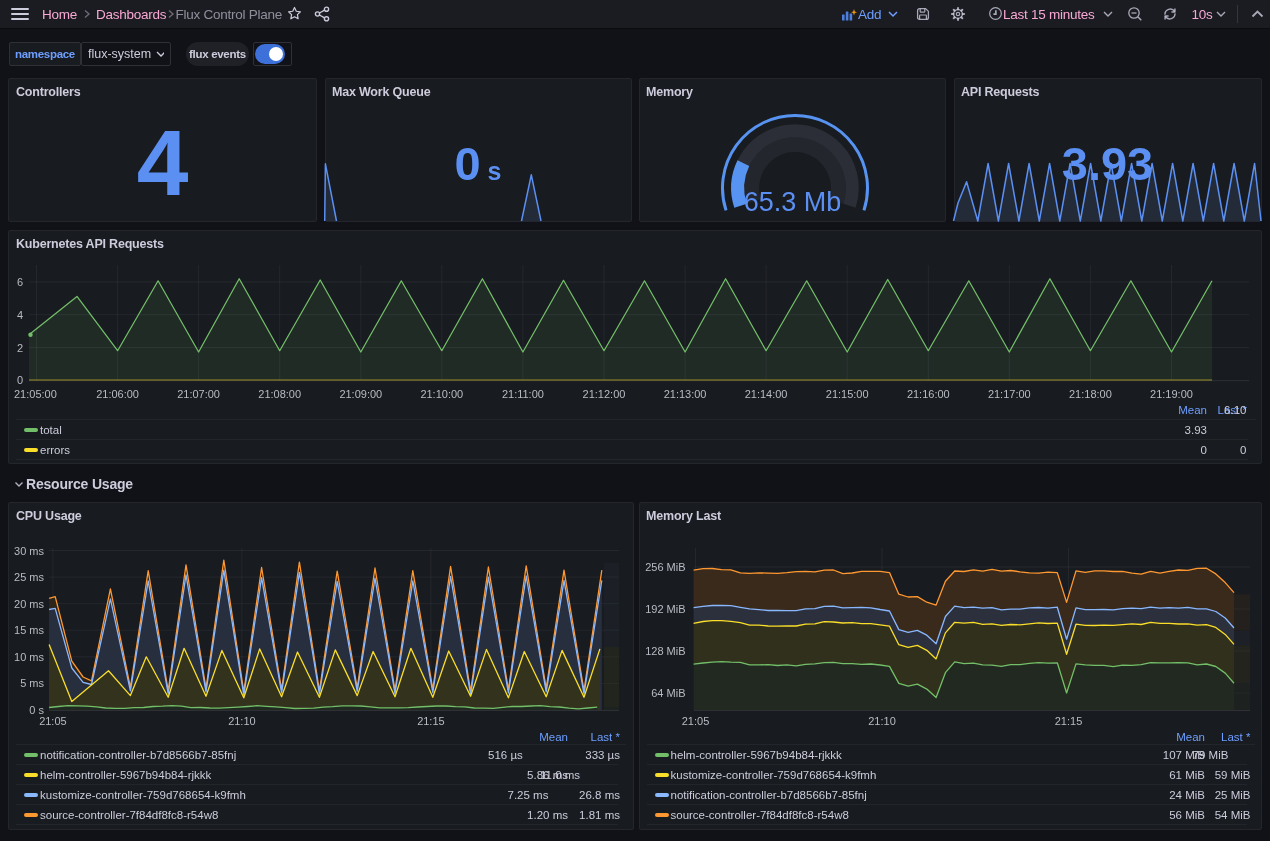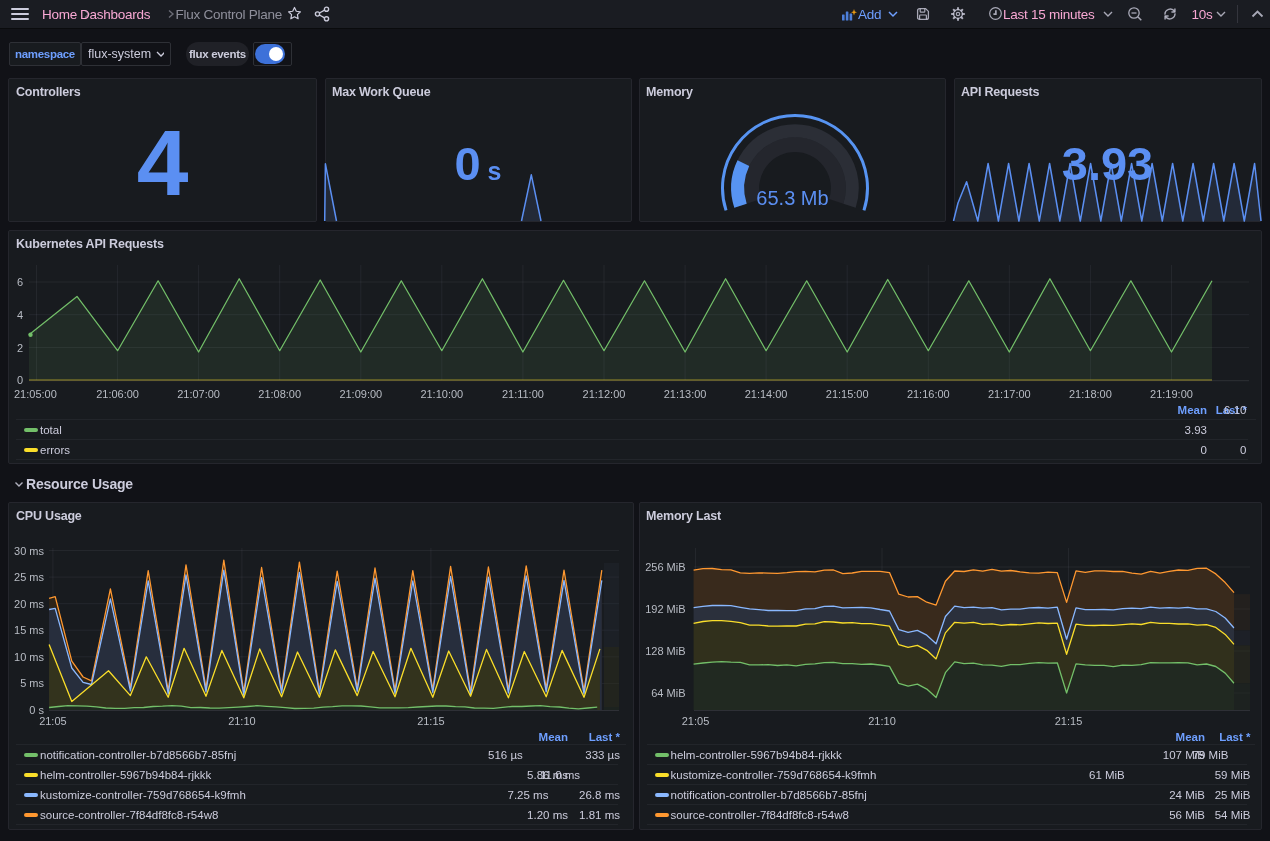--- a/index.html
+++ b/index.html
@@ -1,29 +1,29 @@
 <!DOCTYPE html>
 <html><head><meta charset="utf-8"><style>
 *{margin:0;padding:0;box-sizing:border-box}
 body{width:1270px;height:841px;background:#111217;font-family:"Liberation Sans",sans-serif;overflow:hidden;position:relative}
 .abs{position:absolute}
 .panel{position:absolute;background:#181b1f;border:1px solid #25262d;border-radius:2px}
 .ptitle{position:absolute;font-size:12.5px;font-weight:700;color:#ccccdc;letter-spacing:-0.2px}
 .ax{font-size:11px;fill:#b8bcc4;font-family:"Liberation Sans",sans-serif}
 .lt{font-size:11.5px;color:#ccccdc}
 .sw{width:14px;height:4px;border-radius:2px}
-.lh{font-size:11.5px;font-weight:700;color:#6e9fff}
+.lh{font-size:11.5px;font-weight:400;color:#6e9fff}
 .bc{position:absolute;top:7px;font-size:13.5px;color:#f9a8d4;letter-spacing:-0.25px}
 </style></head><body>
 <div class="abs" style="left:0;top:0;width:1270px;height:29px;background:#1a1c22;border-bottom:1px solid #0a0b0d"></div>
 <div class="bc" style="left:42px">Home</div>
 <svg class="abs" style="left:82.5px;top:9px" width="8" height="10">
     <polyline points="2,1.5 6,5 2,8.5" fill="none" stroke="rgba(204,204,220,0.45)" stroke-width="1.4"></polyline>
   </svg>
-<div class="bc" style="left:80px">Dashboards</div>
+<div class="bc" style="left:96px">Dashboards</div>
 <svg class="abs" style="left:166.5px;top:9px" width="8" height="10">
     <polyline points="2,1.5 6,5 2,8.5" fill="none" stroke="rgba(204,204,220,0.45)" stroke-width="1.4"></polyline>
   </svg>
 <div class="bc" style="left:175.5px;color:rgba(204,204,220,0.65)">Flux Control Plane</div>
 <div class="bc" style="left:858px;color:#6e9fff;font-weight:400">Add</div>
 <div class="bc" style="left:1003px">Last 15 minutes</div>
 <div class="bc" style="left:1191.5px">10s</div>
 <svg class="abs" style="left:11px;top:7px" width="18" height="14">
     <rect x="0" y="1" width="18" height="2" rx="1" fill="#ccccdc"></rect>
     <rect x="0" y="6" width="18" height="2" rx="1" fill="#ccccdc"></rect>
@@ -104,21 +104,21 @@
 <div class="panel" style="left:324.5px;top:78px;width:307px;height:144px"></div>
 <div class="panel" style="left:639px;top:78px;width:307px;height:144px"></div>
 <div class="panel" style="left:953.5px;top:78px;width:308px;height:144px"></div>
 <div class="ptitle" style="left:16px;top:85px">Controllers</div>
 <div class="ptitle" style="left:332px;top:85px">Max Work Queue</div>
 <div class="ptitle" style="left:646px;top:85px">Memory</div>
 <div class="ptitle" style="left:961px;top:85px">API Requests</div>
 <div class="abs" style="left:8px;top:114px;width:309px;z-index:3;text-align:center;font-size:93px;font-weight:700;color:#5b8ff2;line-height:98px">4</div>
 <div class="abs" style="left:324.5px;top:139px;width:307px;z-index:3;text-align:center;color:#5b8ff2;font-weight:700"><span style="font-size:47px;line-height:50px">0</span><span style="font-size:25px">&nbsp;s</span></div>
 <div class="abs" style="left:953.5px;top:139px;width:308px;z-index:3;text-align:center;font-size:47px;font-weight:700;color:#5b8ff2;line-height:50px">3.93</div>
-<div class="abs" style="left:639px;top:186.5px;width:307px;z-index:3;text-align:center;font-size:20px;color:#5b8ff2">65.3 Mb</div>
+<div class="abs" style="left:639px;top:186.5px;width:307px;z-index:3;text-align:center;font-size:27px;color:#5b8ff2">65.3 Mb</div>
 <svg class="abs" style="left:0;top:0" width="1270" height="300">
     <path d="M 753.72 201.41 A 43.4 43.4 0 1 1 836.28 201.41" fill="none" stroke="#24262d" stroke-width="15"></path>
     <path d="M 740.50 205.71 A 57.3 57.3 0 1 1 849.50 205.71" fill="none" stroke="#2b2e36" stroke-width="13"></path>
     <path d="M 740.50 205.71 A 57.3 57.3 0 0 1 743.37 163.15" fill="none" stroke="#5794f2" stroke-width="13"></path>
     <path d="M 726.05 210.40 A 72.5 72.5 0 1 1 863.95 210.40" fill="none" stroke="#5794f2" stroke-width="3"></path>
     <polygon points="324.7,221.0 325.4,163.8 336.5,221.0" fill="#232a38"></polygon>
     <polyline points="324.7,221.0 325.4,163.8 336.5,221.0" fill="none" stroke="#5b8ff2" stroke-width="1.5" stroke-linejoin="round"></polyline>
     <polygon points="521.5,221.0 531.3,174.8 541.0,221.0" fill="#232a38"></polygon>
     <polyline points="521.5,221.0 531.3,174.8 541.0,221.0" fill="none" stroke="#5b8ff2" stroke-width="1.5" stroke-linejoin="round"></polyline>
     <polygon points="953.5,221.0 953.5,221.0 958.0,203.0 966.6,181.7 977.8,221.0 988.1,163.5 998.4,221.0 1008.6,163.5 1018.9,221.0 1029.1,163.5 1039.3,221.0 1049.6,163.5 1059.8,221.0 1070.1,163.5 1080.3,221.0 1090.6,163.5 1100.8,221.0 1111.1,163.5 1121.3,221.0 1131.6,163.5 1141.8,221.0 1152.1,163.5 1162.3,221.0 1172.6,163.5 1182.8,221.0 1193.1,163.5 1203.3,221.0 1213.6,163.5 1223.8,221.0 1234.1,163.5 1244.3,221.0 1254.6,163.5 1261.0,221.0 1261.0,221.0" fill="#232a38"></polygon>
@@ -280,21 +280,21 @@
 <div class="abs lh" style="left:1190.5px;top:731px;width:60px;text-align:right">Last *</div>
 <div class="abs" style="left:646.5px;top:744px;width:608px;border-top:1px solid rgba(204,204,220,0.06)"></div>
 <div class="abs" style="left:646.5px;top:745px;width:600.5px;height:20px;border-bottom:1px solid rgba(204,204,220,0.06)"></div>
 <div class="abs sw" style="left:654.5px;top:753px;background:#73bf69"></div>
 <div class="abs lt" style="left:670.5px;top:749px">helm-controller-5967b94b84-rjkkk</div>
 <div class="abs lt" style="left:1125px;top:749px;width:80px;text-align:right">107 MiB</div>
 <div class="abs lt" style="left:1170.5px;top:749px;width:80px;text-align:center">79 MiB</div>
 <div class="abs" style="left:646.5px;top:765px;width:600.5px;height:20px;border-bottom:1px solid rgba(204,204,220,0.06)"></div>
 <div class="abs sw" style="left:654.5px;top:773px;background:#fade2a"></div>
 <div class="abs lt" style="left:670.5px;top:769px">kustomize-controller-759d768654-k9fmh</div>
-<div class="abs lt" style="left:1089px;top:769px;width:80px;">61 MiB</div>
+<div class="abs lt" style="left:1125px;top:769px;width:80px;text-align:right">61 MiB</div>
 <div class="abs lt" style="left:1170.5px;top:769px;width:80px;text-align:right">59 MiB</div>
 <div class="abs" style="left:646.5px;top:785px;width:600.5px;height:20px;border-bottom:1px solid rgba(204,204,220,0.06)"></div>
 <div class="abs sw" style="left:654.5px;top:793px;background:#8ab8ff"></div>
 <div class="abs lt" style="left:670.5px;top:789px">notification-controller-b7d8566b7-85fnj</div>
 <div class="abs lt" style="left:1125px;top:789px;width:80px;text-align:right">24 MiB</div>
 <div class="abs lt" style="left:1170.5px;top:789px;width:80px;text-align:right">25 MiB</div>
 <div class="abs" style="left:646.5px;top:805px;width:600.5px;height:20px;border-bottom:1px solid rgba(204,204,220,0.06)"></div>
 <div class="abs sw" style="left:654.5px;top:813px;background:#ff9830"></div>
 <div class="abs lt" style="left:670.5px;top:809px">source-controller-7f84df8fc8-r54w8</div>
 <div class="abs lt" style="left:1125px;top:809px;width:80px;text-align:right">56 MiB</div>

